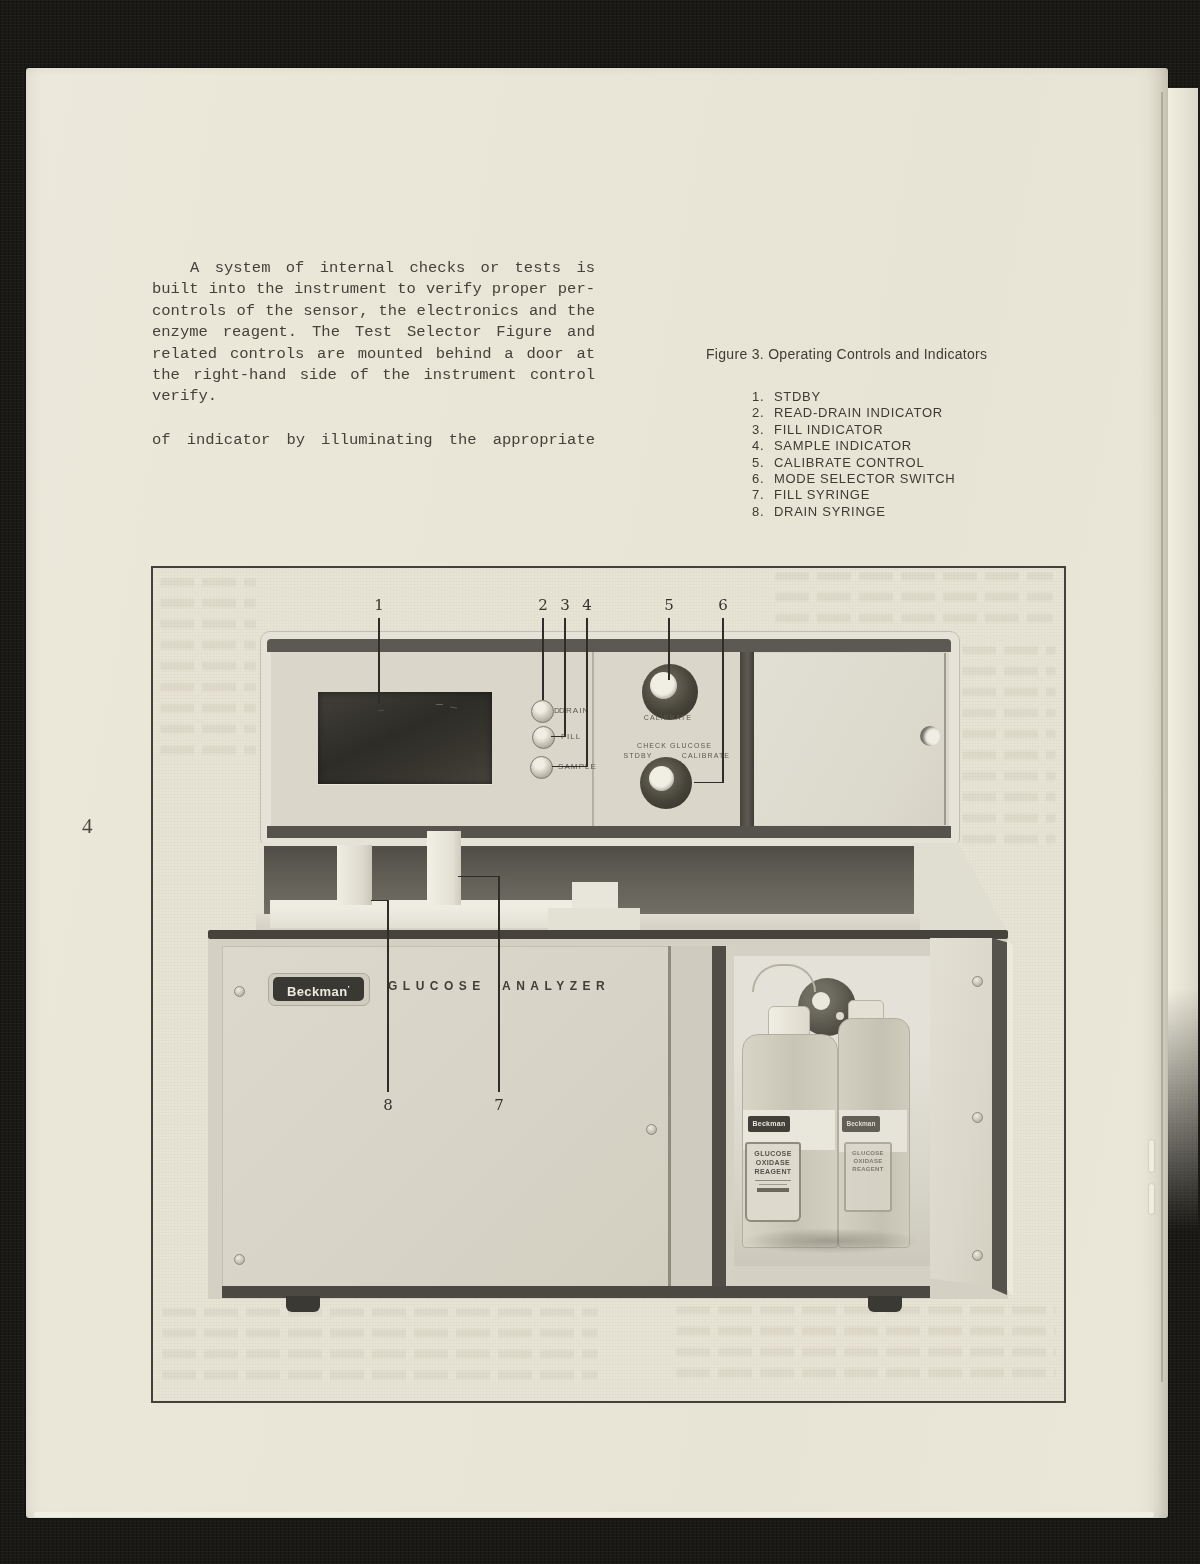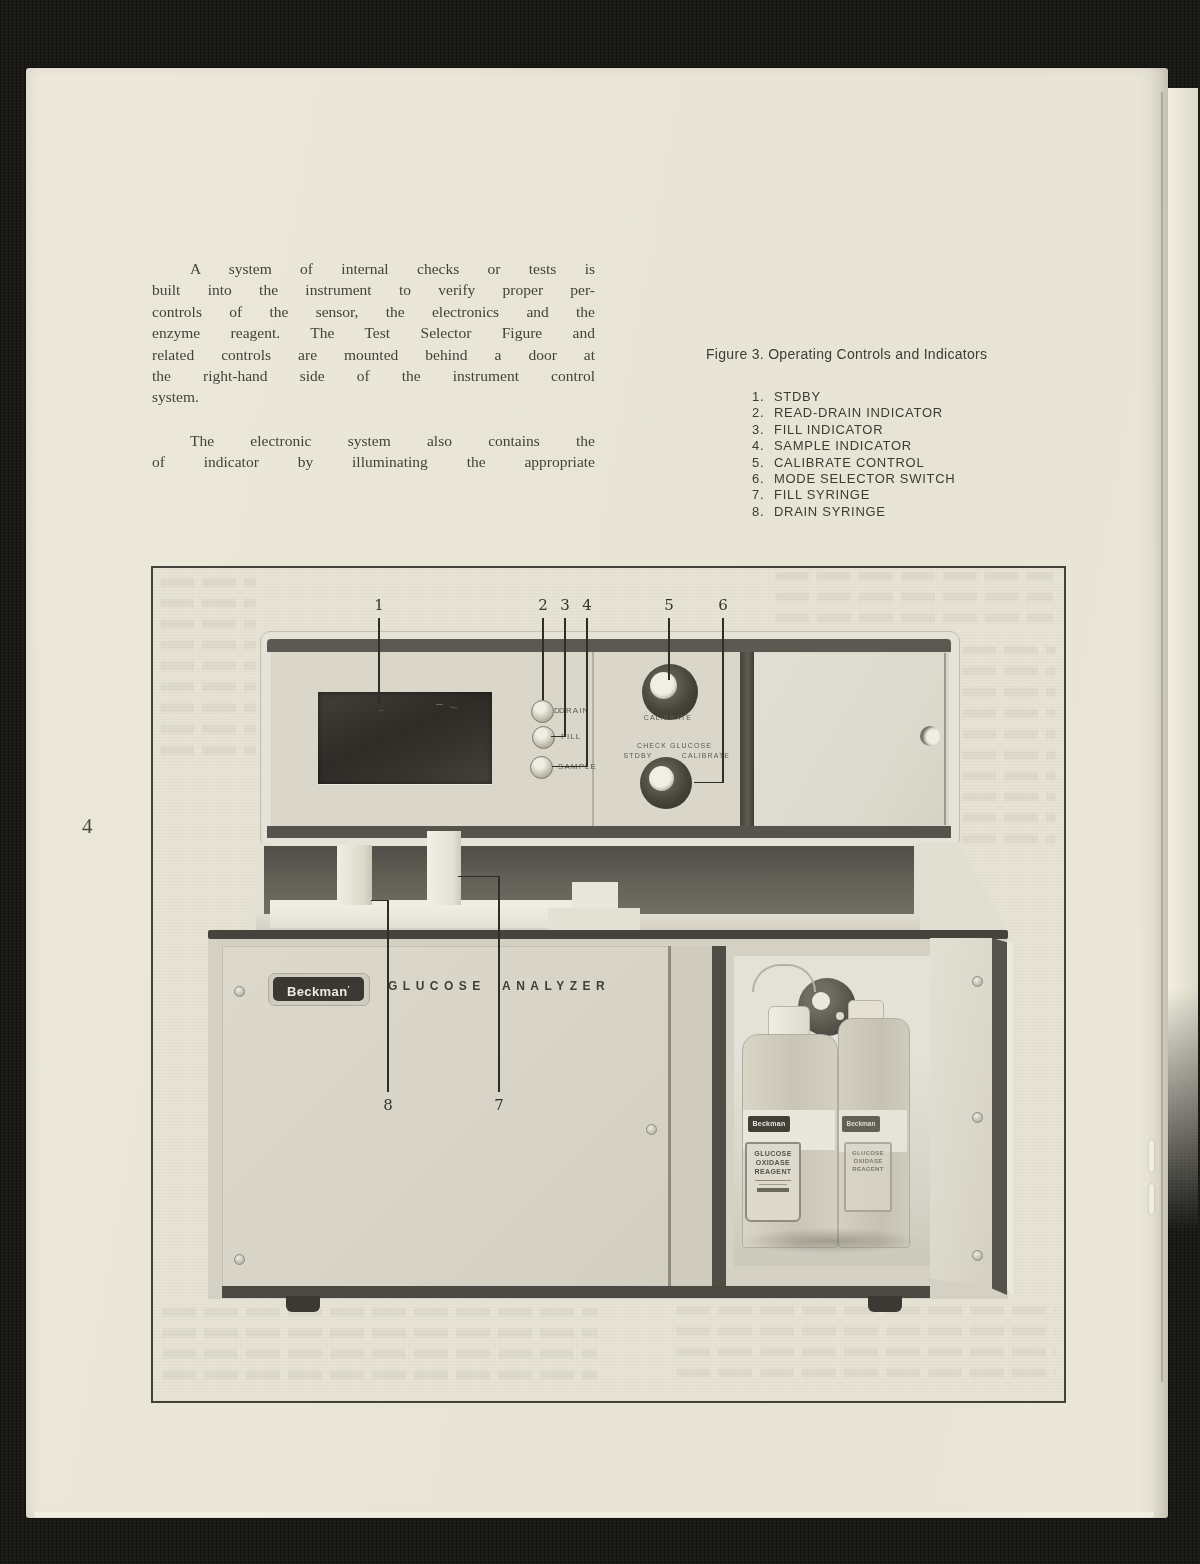--- a/index.html
+++ b/index.html
@@ -16,21 +16,21 @@
   .page2{left:1168px;top:88px;width:30px;height:1155px;
     background:linear-gradient(90deg,#f2efe2,#e6e3d4 55%,#ddd9ca);
     -webkit-mask-image:linear-gradient(180deg,#000 78%,transparent 99%);
     mask-image:linear-gradient(180deg,#000 78%,transparent 99%);}
   .crease{left:1161px;top:92px;width:2px;height:1290px;background:rgba(95,89,72,.30);filter:blur(.6px);}
   .stitch{width:5px;background:#f0edde;border-radius:3px;box-shadow:0 0 2px rgba(0,0,0,.25);}
   .page-bottom{left:34px;top:1512px;width:1120px;height:5px;background:#f3f0e4;opacity:.85;border-radius:2px;}
   
   .bodytext{left:152px;top:258px;width:443px;color:#45423a;
     font-family:"Liberation Mono",monospace;font-size:15.5px;line-height:21.4px;}
-  .bline{text-align:justify;text-align-last:justify;white-space:normal;font-family:Liberation Serif, serif;}
+  .bline{text-align:justify;text-align-last:justify;white-space:normal;}
   .bline.first{text-indent:38px;}
   .bline.last{text-align-last:left;}
   .para2{margin-top:22px;}
   .caption{left:706px;top:346px;width:330px;font-size:14px;letter-spacing:.3px;color:#3f3c35;}
   .legend{left:752px;top:389px;width:230px;color:#3e3b34;font-size:13px;letter-spacing:.7px;}
   .legend-row{display:flex;line-height:16.4px;}
   .legend-row .num{width:22px;flex:none;}
   .pageno{left:82px;top:814px;font-family:"Liberation Serif",serif;font-size:21px;color:#4a473f;}
   
   .figframe{left:151px;top:566px;width:911px;height:833px;border:2px solid #43413a;
@@ -67,23 +67,22 @@
   <div class="abs stitch" style="left:1149px;top:1184px;height:30px;"></div>
   <div class="abs page-bottom"></div>
 
   <div class="abs bodytext">
     <div class="bline first">A system of internal checks or tests is</div>
     <div class="bline">built into the instrument to verify proper per-</div>
     <div class="bline">controls of the sensor, the electronics and the</div>
     <div class="bline">enzyme reagent. The Test Selector Figure and</div>
     <div class="bline">related controls are mounted behind a door at</div>
     <div class="bline">the right-hand side of the instrument control</div>
-    <div class="bline last">system.</div>
+    <div class="bline last">verify.</div>
     <div class="para2">
-      <div class="bline first">The electronic system also contains the</div>
       <div class="bline">of indicator by illuminating the appropriate</div>
     </div>
   </div>
 
   <div class="abs caption">Figure 3. Operating Controls and Indicators</div>
   <div class="abs legend">
     <div class="legend-row">
         <span class="num">1.</span>
         <span>STDBY</span>
       </div>

